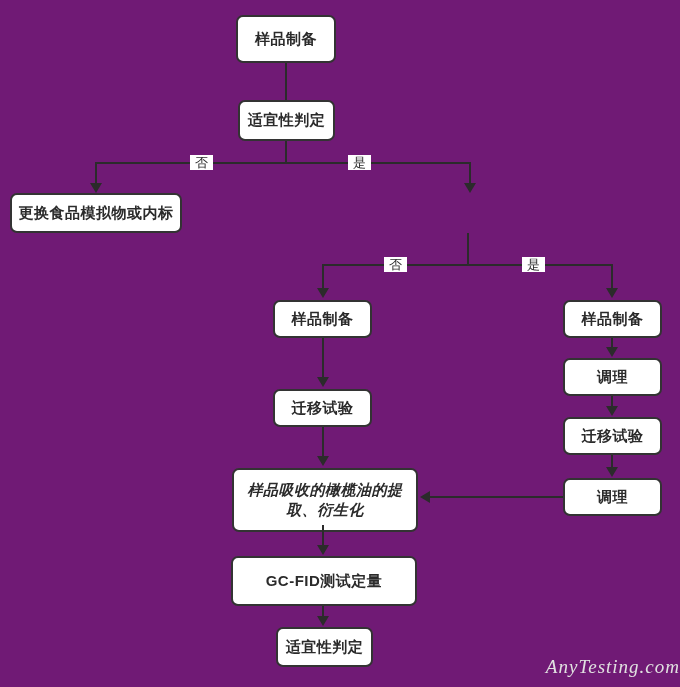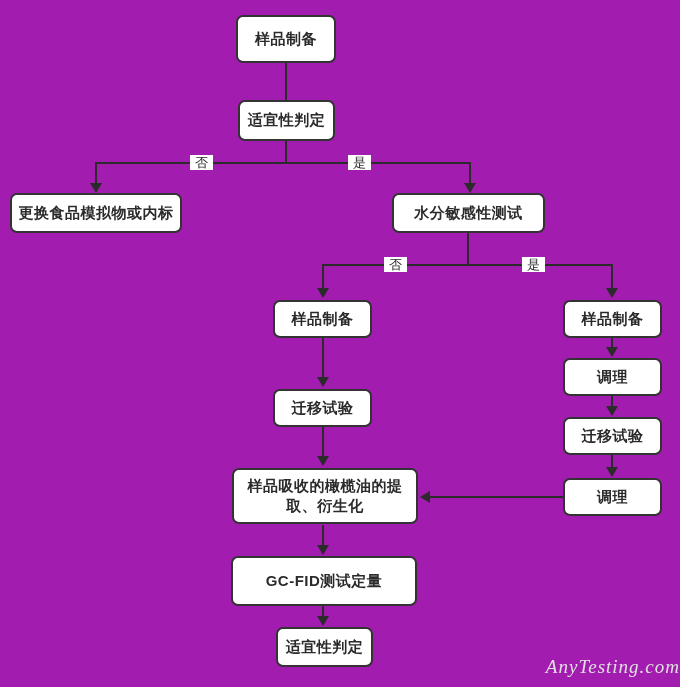--- a/index.html
+++ b/index.html
@@ -7,21 +7,21 @@
     padding: 0;
     background: #ffffff;
   }
   body {
     font-family: "Liberation Sans", "DejaVu Sans", sans-serif;
   }
   #canvas {
     position: relative;
     width: 680px;
     height: 687px;
-    background: #a21caf;
+    background: #701a75;
     overflow: hidden;
   }
   .node {
     position: absolute;
     box-sizing: border-box;
     border: 2px solid #333333;
     border-radius: 7px;
     background: #ffffff;
     display: flex;
     align-items: center;
@@ -100,33 +100,30 @@
   </div>
 
   <div class="node" style="left:238px; top:100px; width:97px; height:41px;">
     <span>适宜性判定</span>
   </div>
 
   <div class="node wide" style="left:10px; top:193px; width:172px; height:40px;">
     <span>更换食品模拟物或内标</span>
   </div>
 
-  <div class="node" style="left:392px; top:193px; width:153px; height:40px;">
-    <span>水分敏感性测试</span>
-  </div>
 
   <div class="node" style="left:273px; top:300px; width:99px; height:38px;">
     <span>样品制备</span>
   </div>
 
   <div class="node" style="left:273px; top:389px; width:99px; height:38px;">
     <span>迁移试验</span>
   </div>
 
-  <div class="node" style="left:232px; top:468px; width:186px; height:56px;">
+  <div class="node" style="left:232px; top:468px; width:186px; height:64px;font-style:italic;">
     <span>样品吸收的橄榄油的提取、衍生化</span>
   </div>
 
   <div class="node" style="left:231px; top:556px; width:186px; height:50px;">
     <span>GC-FID测试定量</span>
   </div>
 
   <div class="node" style="left:276px; top:627px; width:97px; height:40px;">
     <span>适宜性判定</span>
   </div>

